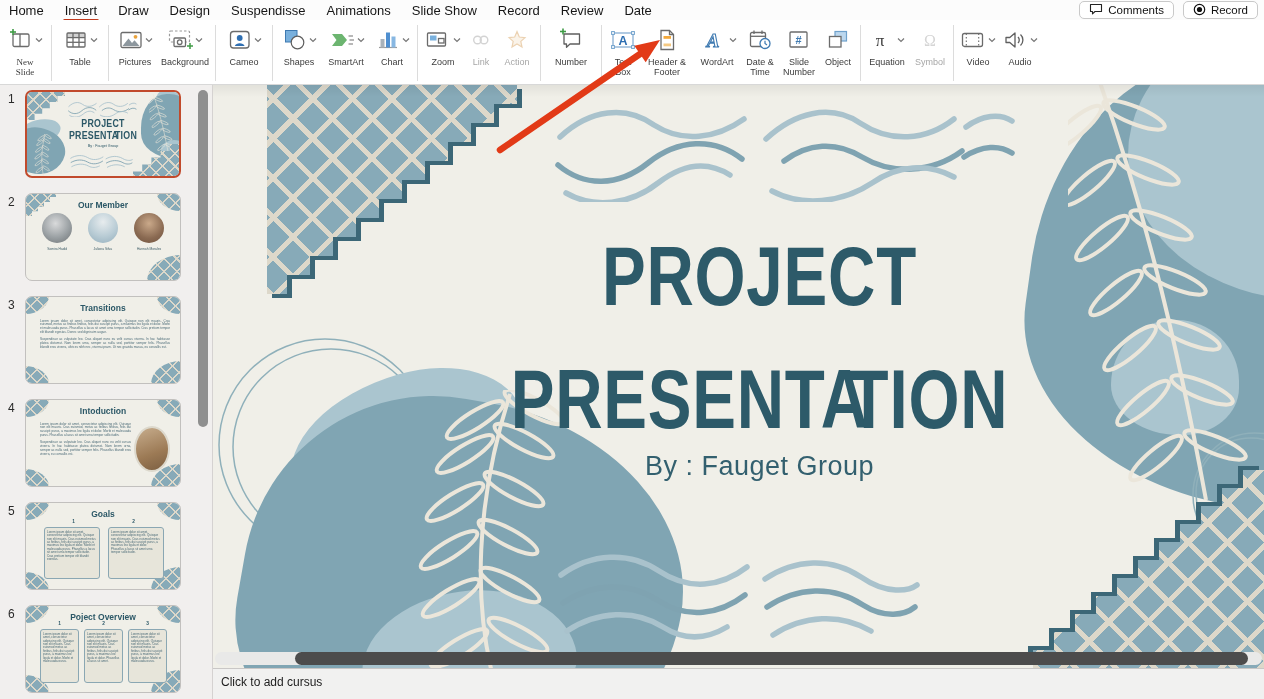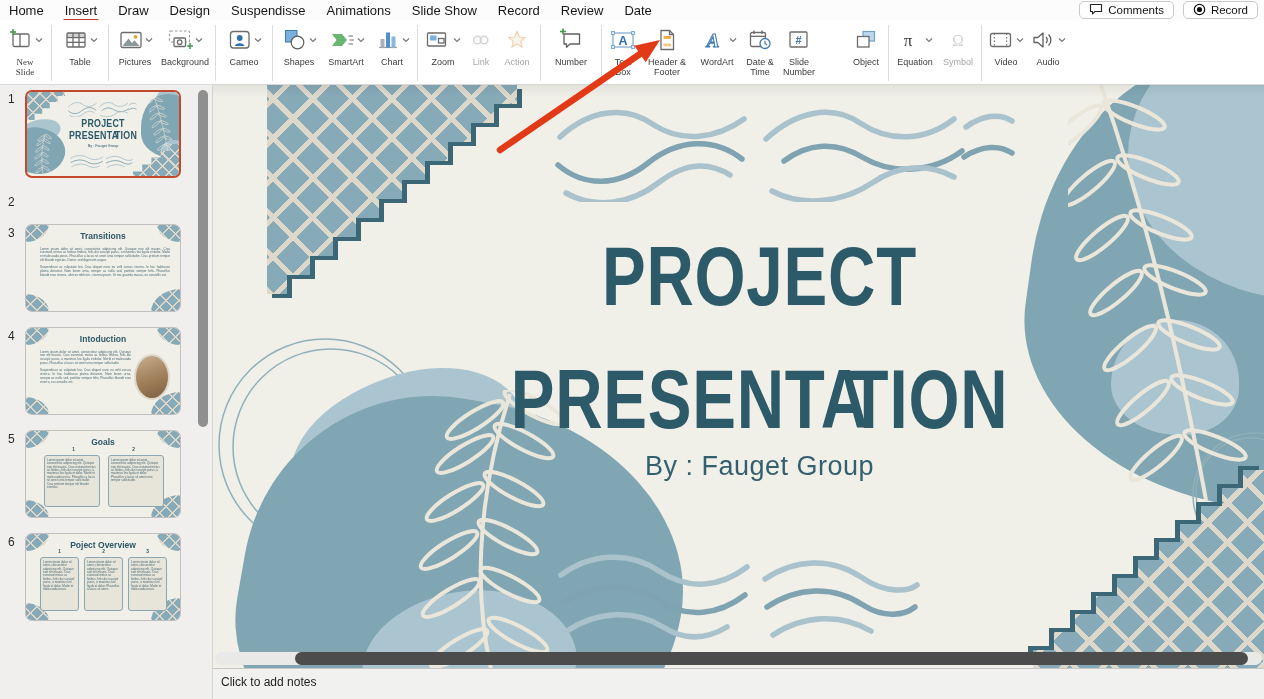--- a/index.html
+++ b/index.html
@@ -396,21 +396,21 @@
         <svg width="26" height="26" viewBox="0 0 26 26">
           <rect x="4" y="5" width="17" height="15" rx="1" fill="#fff" stroke="#6b6b6b" stroke-width="1.3"></rect>
           <text x="12.5" y="16.8" font-size="11" font-weight="bold" fill="#3f7ab1" text-anchor="middle" font-family="Liberation Sans,sans-serif">#</text>
         </svg>
       </div>
       <div class="lb">
         <div>Slide</div>
         <div>Number</div>
       </div>
     </div>
-    <div class="tool" style="width: 38px; margin-left: 28px;">
+    <div class="tool" style="width: 38px;">
       <div class="ic">
         <svg width="26" height="26" viewBox="0 0 26 26">
           <rect x="10" y="4.5" width="11.5" height="9.5" fill="#bcd7ee" stroke="#6fa1cc" stroke-width="1.2"></rect>
           <rect x="4.5" y="9.5" width="11.5" height="10.5" fill="#fff" stroke="#6b6b6b" stroke-width="1.3"></rect>
         </svg>
       </div>
       <div class="lb">
         <div>Object</div>
       </div>
     </div>
@@ -543,20 +543,40 @@
         <div class="mini-title">
           <div>PROJECT</div>
           <div><span>PRESENTA</span><span class="ovl-sm">TION</span></div>
         </div>
         <div class="mini-sub">By : Fauget Group</div>
       </div>
     </div>
 
     <div class="trow">
       <div class="num">2</div>
+      <div class="card">
+        <div class="lat-tl-sm xhatch" style="width:30px;height:22px;"></div>
+        <div class="cnr tr xhatch"></div>
+        <div class="cnr br xhatch" style="width:34px;height:26px;"></div>
+        <div class="c-title">Our Member</div>
+        <div class="mems">
+          <div class="mem">
+              <div class="circ ph1"></div>
+              <div class="nm">Samira Hadid</div>
+            </div>
+          <div class="mem">
+              <div class="circ ph2"></div>
+              <div class="nm">Juliana Silva</div>
+            </div>
+          <div class="mem">
+              <div class="circ ph3"></div>
+              <div class="nm">Hannah Morales</div>
+            </div>
+        </div>
+      </div>
     </div>
 
     <div class="trow">
       <div class="num">3</div>
       <div class="card">
         <div class="cnr tl xhatch"></div>
         <div class="cnr tr xhatch"></div>
         <div class="cnr bl xhatch"></div>
         <div class="cnr br xhatch" style="width:30px;height:23px;"></div>
         <div class="c-title">Transitions</div>
@@ -706,19 +726,19 @@
     <div class="tline" style="top:269px;"><span>PRESENTA</span><span class="ovl-main">TION</span></div>
     <div class="subline">By : Fauget Group</div>
   </div>
 
   <div id="hsb-track">
     <div id="hsb"></div>
   </div>
 </div>
 
 <div id="notes">
-  <div class="ph">Click to add notes</div>
+  <div class="ph">Click to add cursus</div>
 </div>
 
 <svg id="arrow-overlay">
   <line x1="500" y1="150" x2="640" y2="54" stroke="#e23a17" stroke-width="6.5" stroke-linecap="round"></line>
   <polygon points="660,40 645.7,62.3 634.3,45.7" fill="#e23a17"></polygon>
 </svg>
 
 </body></html>

